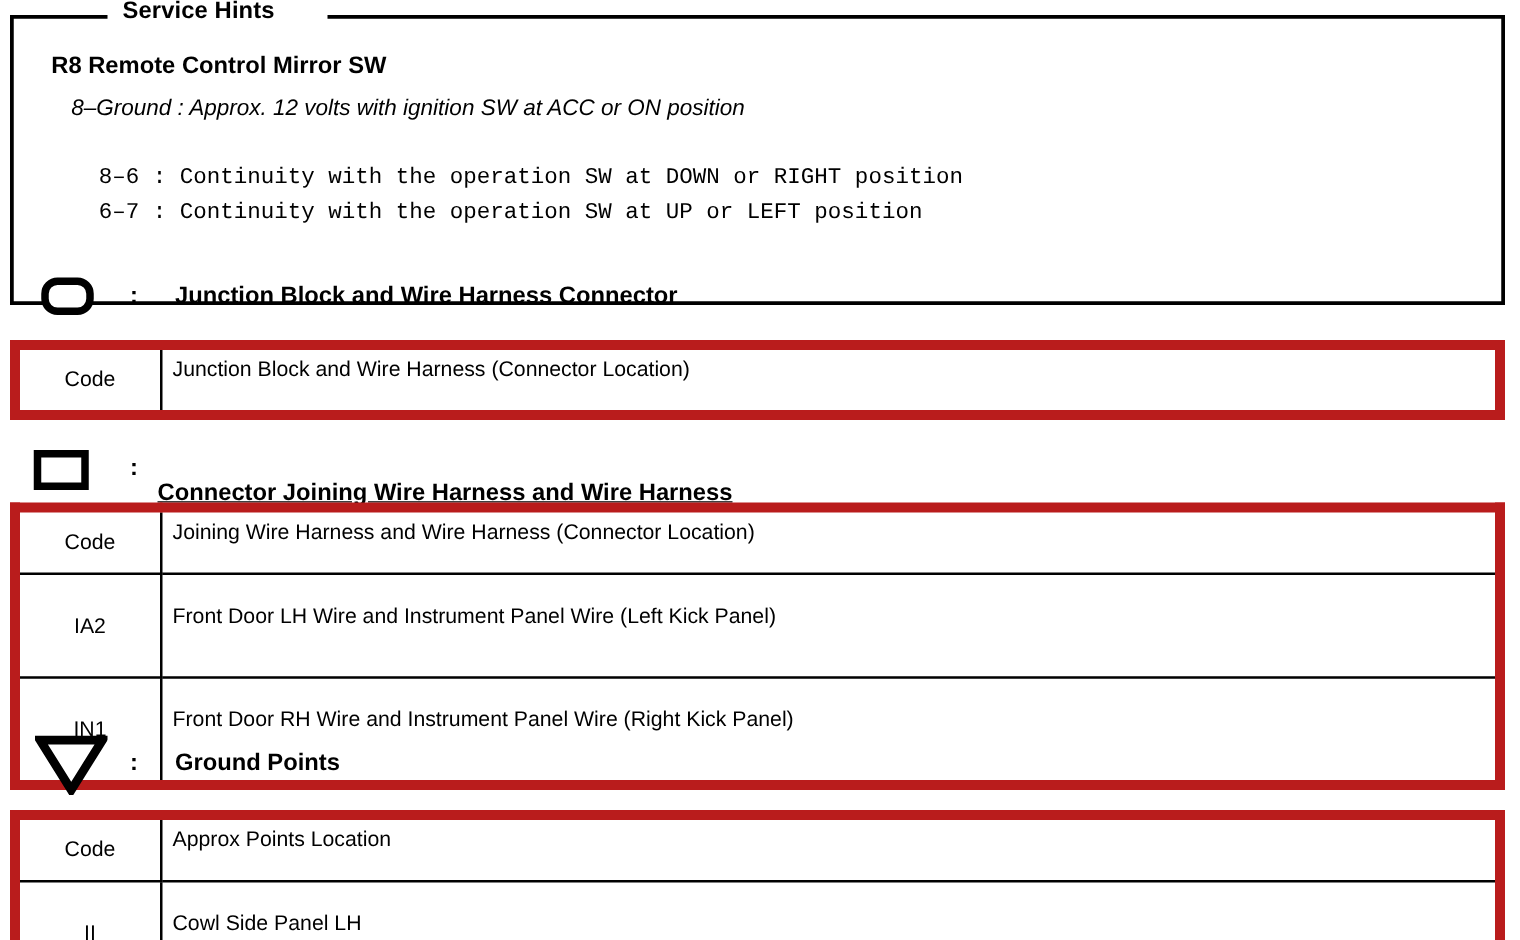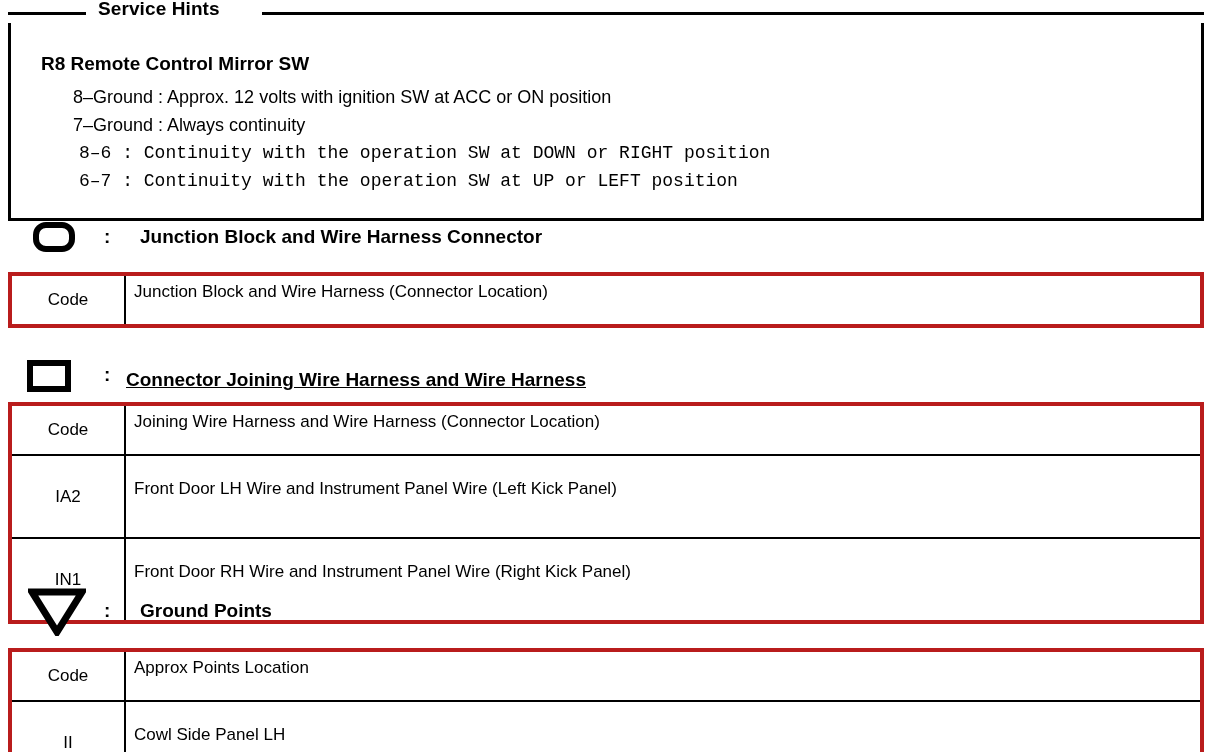--- a/index.html
+++ b/index.html
@@ -15,25 +15,24 @@
     position: relative;
     overflow: hidden;
   }
 
   
   .hints-box {
     position: absolute;
     left: 8px;
     top: 12px;
     width: 1196px;      
-    height: 198px;      
+    height: 232px;      
     box-sizing: border-box;
     border: 3px solid #000;
     border-top: none;
-    margin-top: 11px;
   }
   
   .hints-top-left {
     position: absolute;
     left: 8px;
     top: 12px;
     width: 78px;
     height: 3px;
     background: #000;
   }
@@ -68,21 +67,21 @@
     top: 30px;
     font-size: 19px;
     font-weight: bold;
     white-space: nowrap;
   }
   .hint-line {
     position: absolute;
     font-size: 18px;
     white-space: nowrap;
   }
-  .hint-line.lvl1 { left: 62px; }
+  .hint-line.lvl1 { left: 46px; font-style: italic; }
   .hint-line.lvl2 { left: 68px; font-family: Liberation Mono, monospace; }
   .section-colon {
     position: absolute;
     font-size: 19px;
     font-weight: bold;
   }
   .section-label {
     position: absolute;
     font-size: 19px;
     font-weight: bold;
@@ -113,21 +112,21 @@
     height: 48px;
   }
 
   
   .tbl {
     position: absolute;
     left: 8px;
     width: 1196px;
     border-collapse: collapse;
     box-sizing: border-box;
-    border: 4px solid #b91c1c;
+    border: 8px solid #b91c1c;
     table-layout: fixed;
   }
   .tbl td {
     border: 2px solid #000;
     font-size: 17px;
     padding: 0 0 16px 8px;
     vertical-align: middle;
     color: #000;
   }
   .tbl td.code {
@@ -143,42 +142,41 @@
 <body>
 
 <div class="hints-top-left"></div>
 <div class="hints-top-right"></div>
 <div class="hints-title">Service Hints</div>
 
 <div class="hints-box">
   <div class="hints-body">
     <div class="hint-heading">R8  Remote Control Mirror SW</div>
     <div class="hint-line lvl1" style="top:64px">8–Ground : Approx. 12 volts with ignition SW at ACC or ON position</div>
-    <div class="hint-line lvl1" style="top:92px">7–Ground : Always continuity</div>
     <div class="hint-line lvl2" style="top:120px">8–6 : Continuity with the operation SW at DOWN or RIGHT position</div>
     <div class="hint-line lvl2" style="top:148px">6–7 : Continuity with the operation SW at UP or LEFT position</div>
   </div>
 </div>
 
 <div class="icon-oval" style="left:33px; top:222px;"></div>
 <div class="section-colon" style="left:104px; top:226px;">:</div>
 <div class="section-label" style="left:140px; top:226px;">Junction Block and Wire Harness Connector</div>
 
 <table class="tbl" style="top:272px;">
   <tbody>
       <tr class="hdr">
     <td class="code">Code</td>
     <td>Junction Block and Wire Harness (Connector Location)</td>
   </tr>
 </tbody>
   </table>
 
 <div class="icon-square" style="left:27px; top:360px;"></div>
 <div class="section-colon" style="left:104px; top:364px;">:</div>
-<div class="section-label" style="left:126px; top:369px;text-decoration:underline;">Connector Joining Wire Harness and Wire Harness</div>
+<div class="section-label" style="left:126px; top:384px;text-decoration:underline;">Connector Joining Wire Harness and Wire Harness</div>
 
 <table class="tbl" style="top:402px;">
   <tbody>
       <tr class="hdr">
     <td class="code">Code</td>
     <td>Joining Wire Harness and Wire Harness (Connector Location)</td>
   </tr>
   <tr class="data-tall">
     <td class="code">IA2</td>
     <td>Front Door LH Wire and Instrument Panel Wire (Left Kick Panel)</td>

